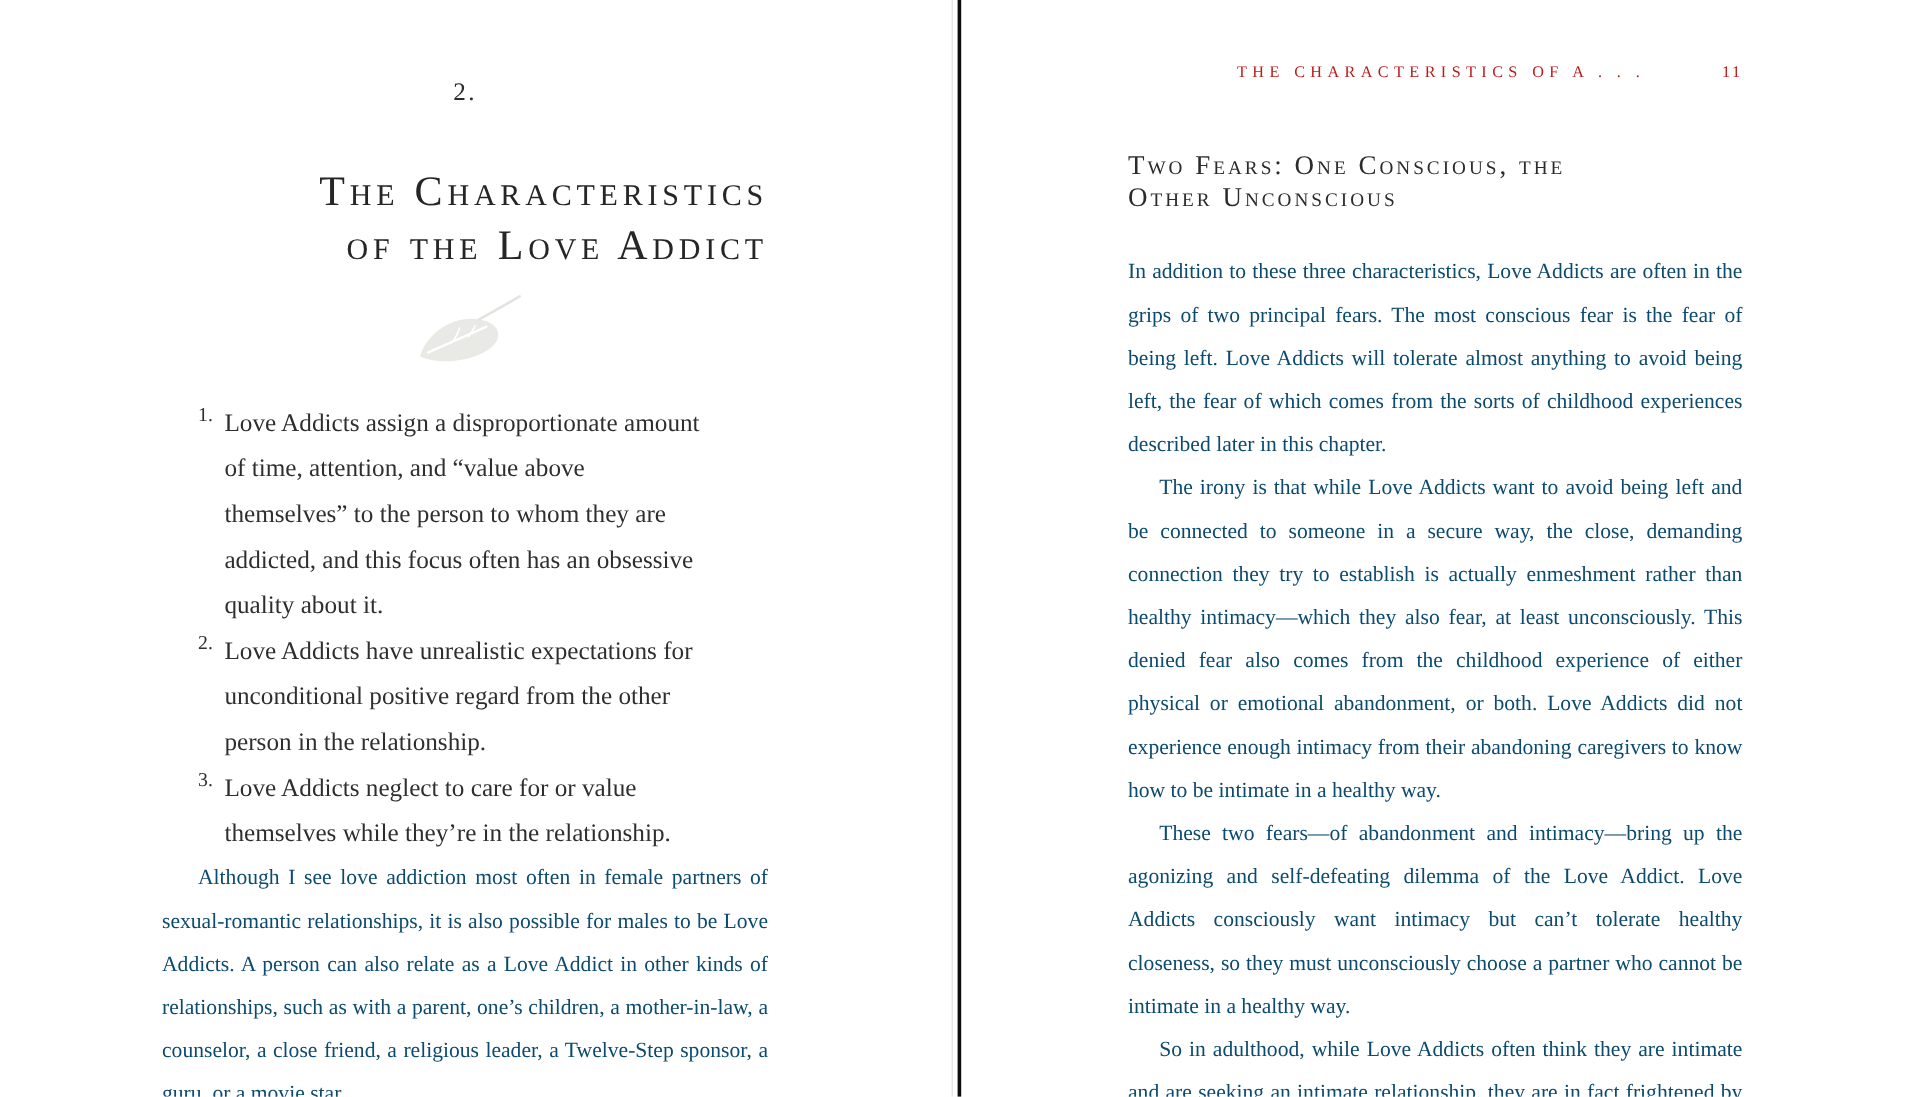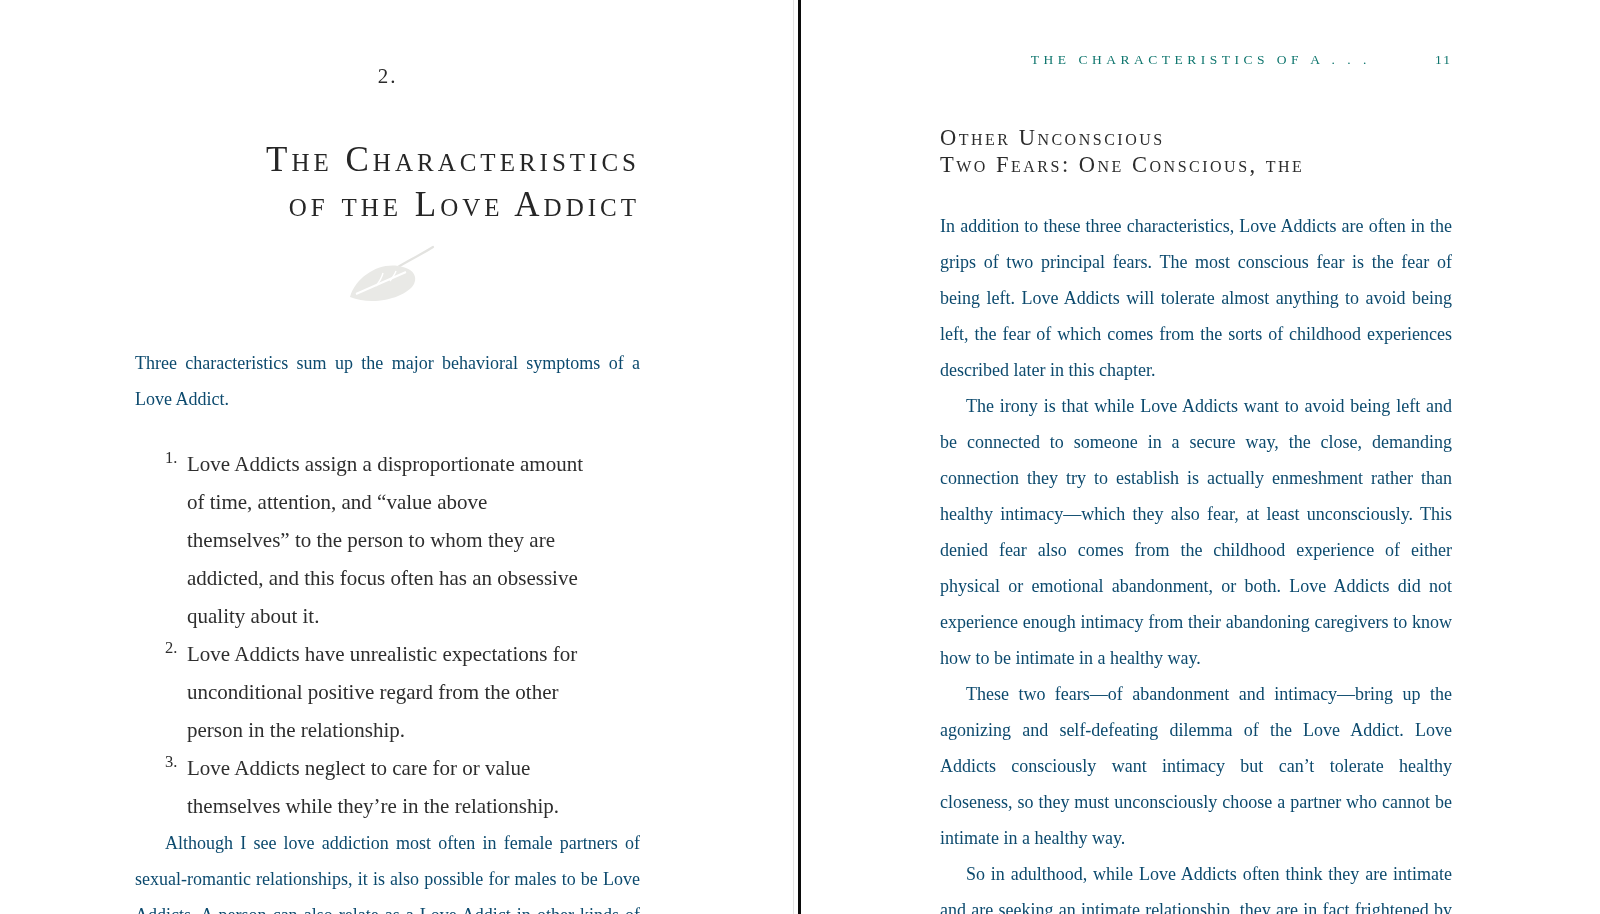--- a/index.html
+++ b/index.html
@@ -65,21 +65,21 @@
   .col-right { position: absolute; left: 138px; top: 0; width: 512px; }
 
   .running-head {
     margin-top: 52px;
     display: flex;
     justify-content: flex-end;
     align-items: flex-start;
     gap: 64px;
     font-size: 13.5px;
     letter-spacing: 4.5px;
-    color: #0f766e;
+    color: #b91c1c;
     white-space: nowrap;
   }
   .running-head .pagenum { letter-spacing: 2px; }
 
   .section-heading {
     margin-top: 56px;
     font-variant: small-caps;
     font-size: 22.5px;
     line-height: 27px;
     letter-spacing: 2.5px;
@@ -106,21 +106,20 @@
 
     <div class="leaf-wrap">
       <svg width="104" height="62" viewBox="0 0 104 62" aria-hidden="true">
         <path d="M97,4 C84,12 72,18 62,24" fill="none" stroke="#e3e3e0" stroke-width="2.2" stroke-linecap="round"></path>
         <path d="M14,54 C20,34 42,20 62,23 C76,25 82,32 78,41 C71,54 38,64 14,54 Z" fill="#e9e9e6"></path>
         <path d="M20,51 C36,44 54,36 70,29" fill="none" stroke="#ffffff" stroke-width="2"></path>
         <path d="M40,43 C44,38 46,34 47,30 M54,38 C57,34 59,31 60,28" fill="none" stroke="#ffffff" stroke-width="1.4"></path>
       </svg>
     </div>
 
-    <div class="bodytext intro">Three characteristics sum up the major behavioral symptoms of a Love Addict.</div>
 
     <div class="num-list">
       <div class="li">
         <span class="li-num">1.</span>
         <span class="li-text">Love Addicts assign a disproportionate amount of time, attention, and “value above themselves” to the person to whom they are addicted, and this focus often has an obsessive quality about it.</span>
       </div>
       <div class="li">
         <span class="li-num">2.</span>
         <span class="li-text">Love Addicts have unrealistic expectations for unconditional positive regard from the other person in the relationship.</span>
       </div>
@@ -140,22 +139,22 @@
 
 <div class="page page-right">
   <div class="col-right">
 
     <div class="running-head">
       <span>THE CHARACTERISTICS OF A . . .</span>
       <span class="pagenum">11</span>
     </div>
 
     <div class="section-heading">
+      <div>Two Fears: One Conscious, the</div>
       <div>Other Unconscious</div>
-      <div>Two Fears: One Conscious, the</div>
     </div>
 
     <div class="body-copy bodytext">
       <p>In addition to these three characteristics, Love Addicts are often in the grips of two principal fears. The most conscious fear is the fear of being left. Love Addicts will tolerate almost anything to avoid being left, the fear of which comes from the sorts of childhood experiences described later in this chapter.</p>
       <p>The irony is that while Love Addicts want to avoid being left and be connected to someone in a secure way, the close, demanding connection they try to establish is actually enmeshment rather than healthy intimacy—which they also fear, at least unconsciously. This denied fear also comes from the childhood experience of either physical or emotional abandonment, or both. Love Addicts did not experience enough intimacy from their abandoning caregivers to know how to be intimate in a healthy way.</p>
       <p>These two fears—of abandonment and intimacy—bring up the agonizing and self-defeating dilemma of the Love Addict. Love Addicts consciously want intimacy but can’t tolerate healthy closeness, so they must unconsciously choose a partner who cannot be intimate in a healthy way.</p>
       <p>So in adulthood, while Love Addicts often think they are intimate and are seeking an intimate relationship, they are in fact frightened by offers of healthy intimacy because they don’t know what to do. When they reach a certain level of closeness, they often panic and do something to create distance between themselves and their partners again.</p>
     </div>
 
   </div>

